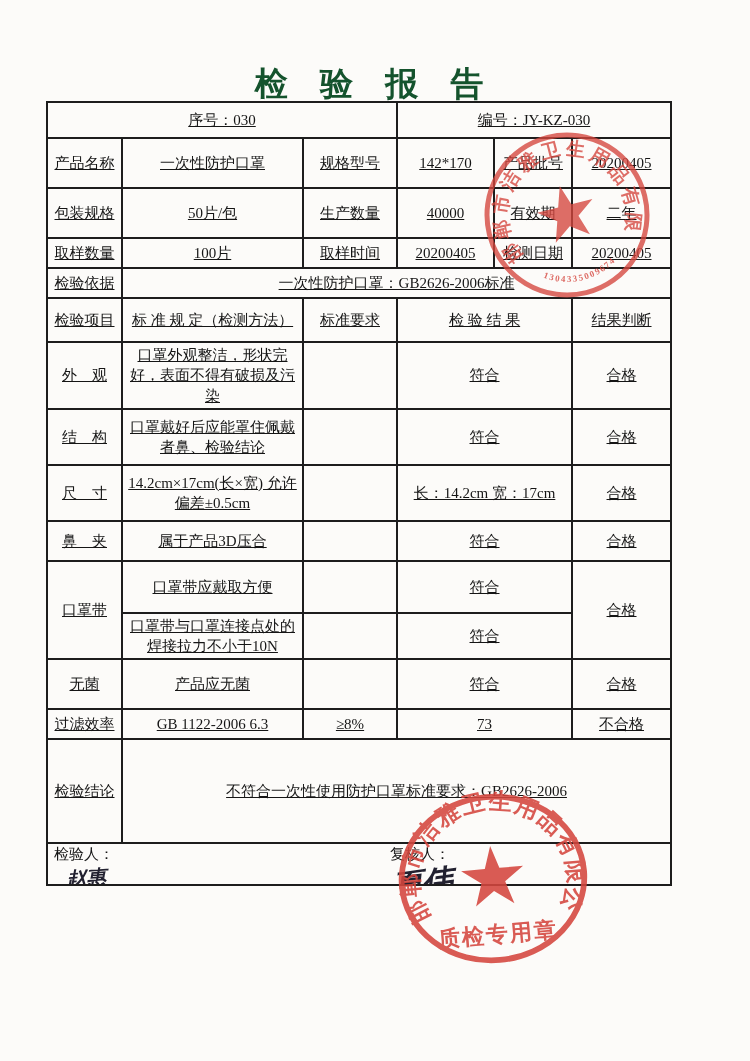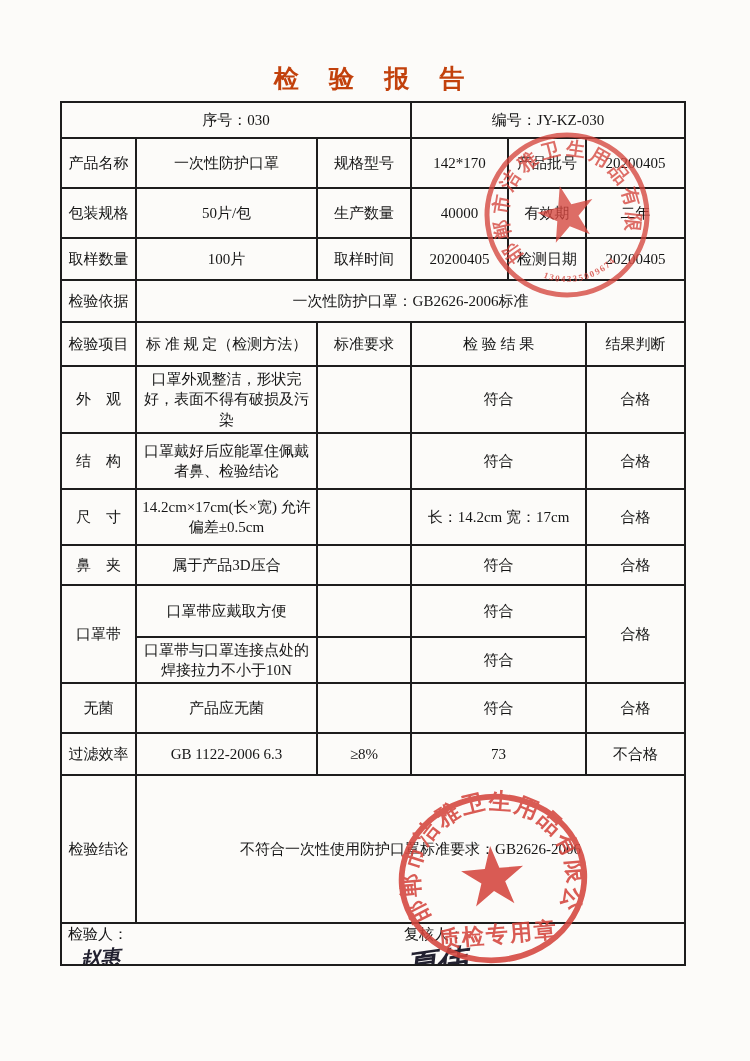--- a/index.html
+++ b/index.html
@@ -12,46 +12,47 @@
     position:relative;
     width:750px;height:1061px;
     background:#fcfbf9;
     margin:0 auto;
     overflow:hidden;
   }
   .doc-title{
     position:absolute;
     top:62px;left:0;width:750px;
     text-align:center;
-    font-size:25px;
+    font-size:33px;
     font-weight:bold;
     letter-spacing:12px;
-    color:#c2410c;
+    color:#14532d;
   }
   table.report{
     position:absolute;
-    left:60px;top:101px;
+    left:46px;top:101px;
     width:624px;
     border-collapse:collapse;
     table-layout:fixed;
+    text-decoration:underline;
   }
   table.report td{
     border:2px solid #1d1d1d;
     text-align:center;
     vertical-align:middle;
     font-size:15px;
     padding:2px 4px;
     line-height:1.35;
     overflow:hidden;
   }
   td.left{text-align:left;padding-left:9px;}
   td.std{font-size:14px;}
-  tr.h36{height:36px;} tr.h44{height:44px;} tr.h46{height:42px;}
+  tr.h36{height:36px;} tr.h44{height:44px;} tr.h46{height:30px;}
   tr.h50{height:50px;} tr.h52{height:52px;} tr.h56{height:56px;}
-  tr.h40{height:40px;} tr.h64{height:44px;} tr.h148{height:148px;}
+  tr.h40{height:40px;} tr.h64{height:44px;} tr.h148{height:104px;}
   .sign-cell{position:relative;height:36px;}
   .sign-block{position:absolute;top:0;height:100%;display:flex;align-items:center;flex-direction:column;}
   .sign-inspector{left:6px;}
   .sign-reviewer{left:340px;align-items:center;}
   .sig{
     font-style:italic;
     font-weight:bold;
     color:#222130;
     margin-left:4px;
     transform:rotate(-4deg);

